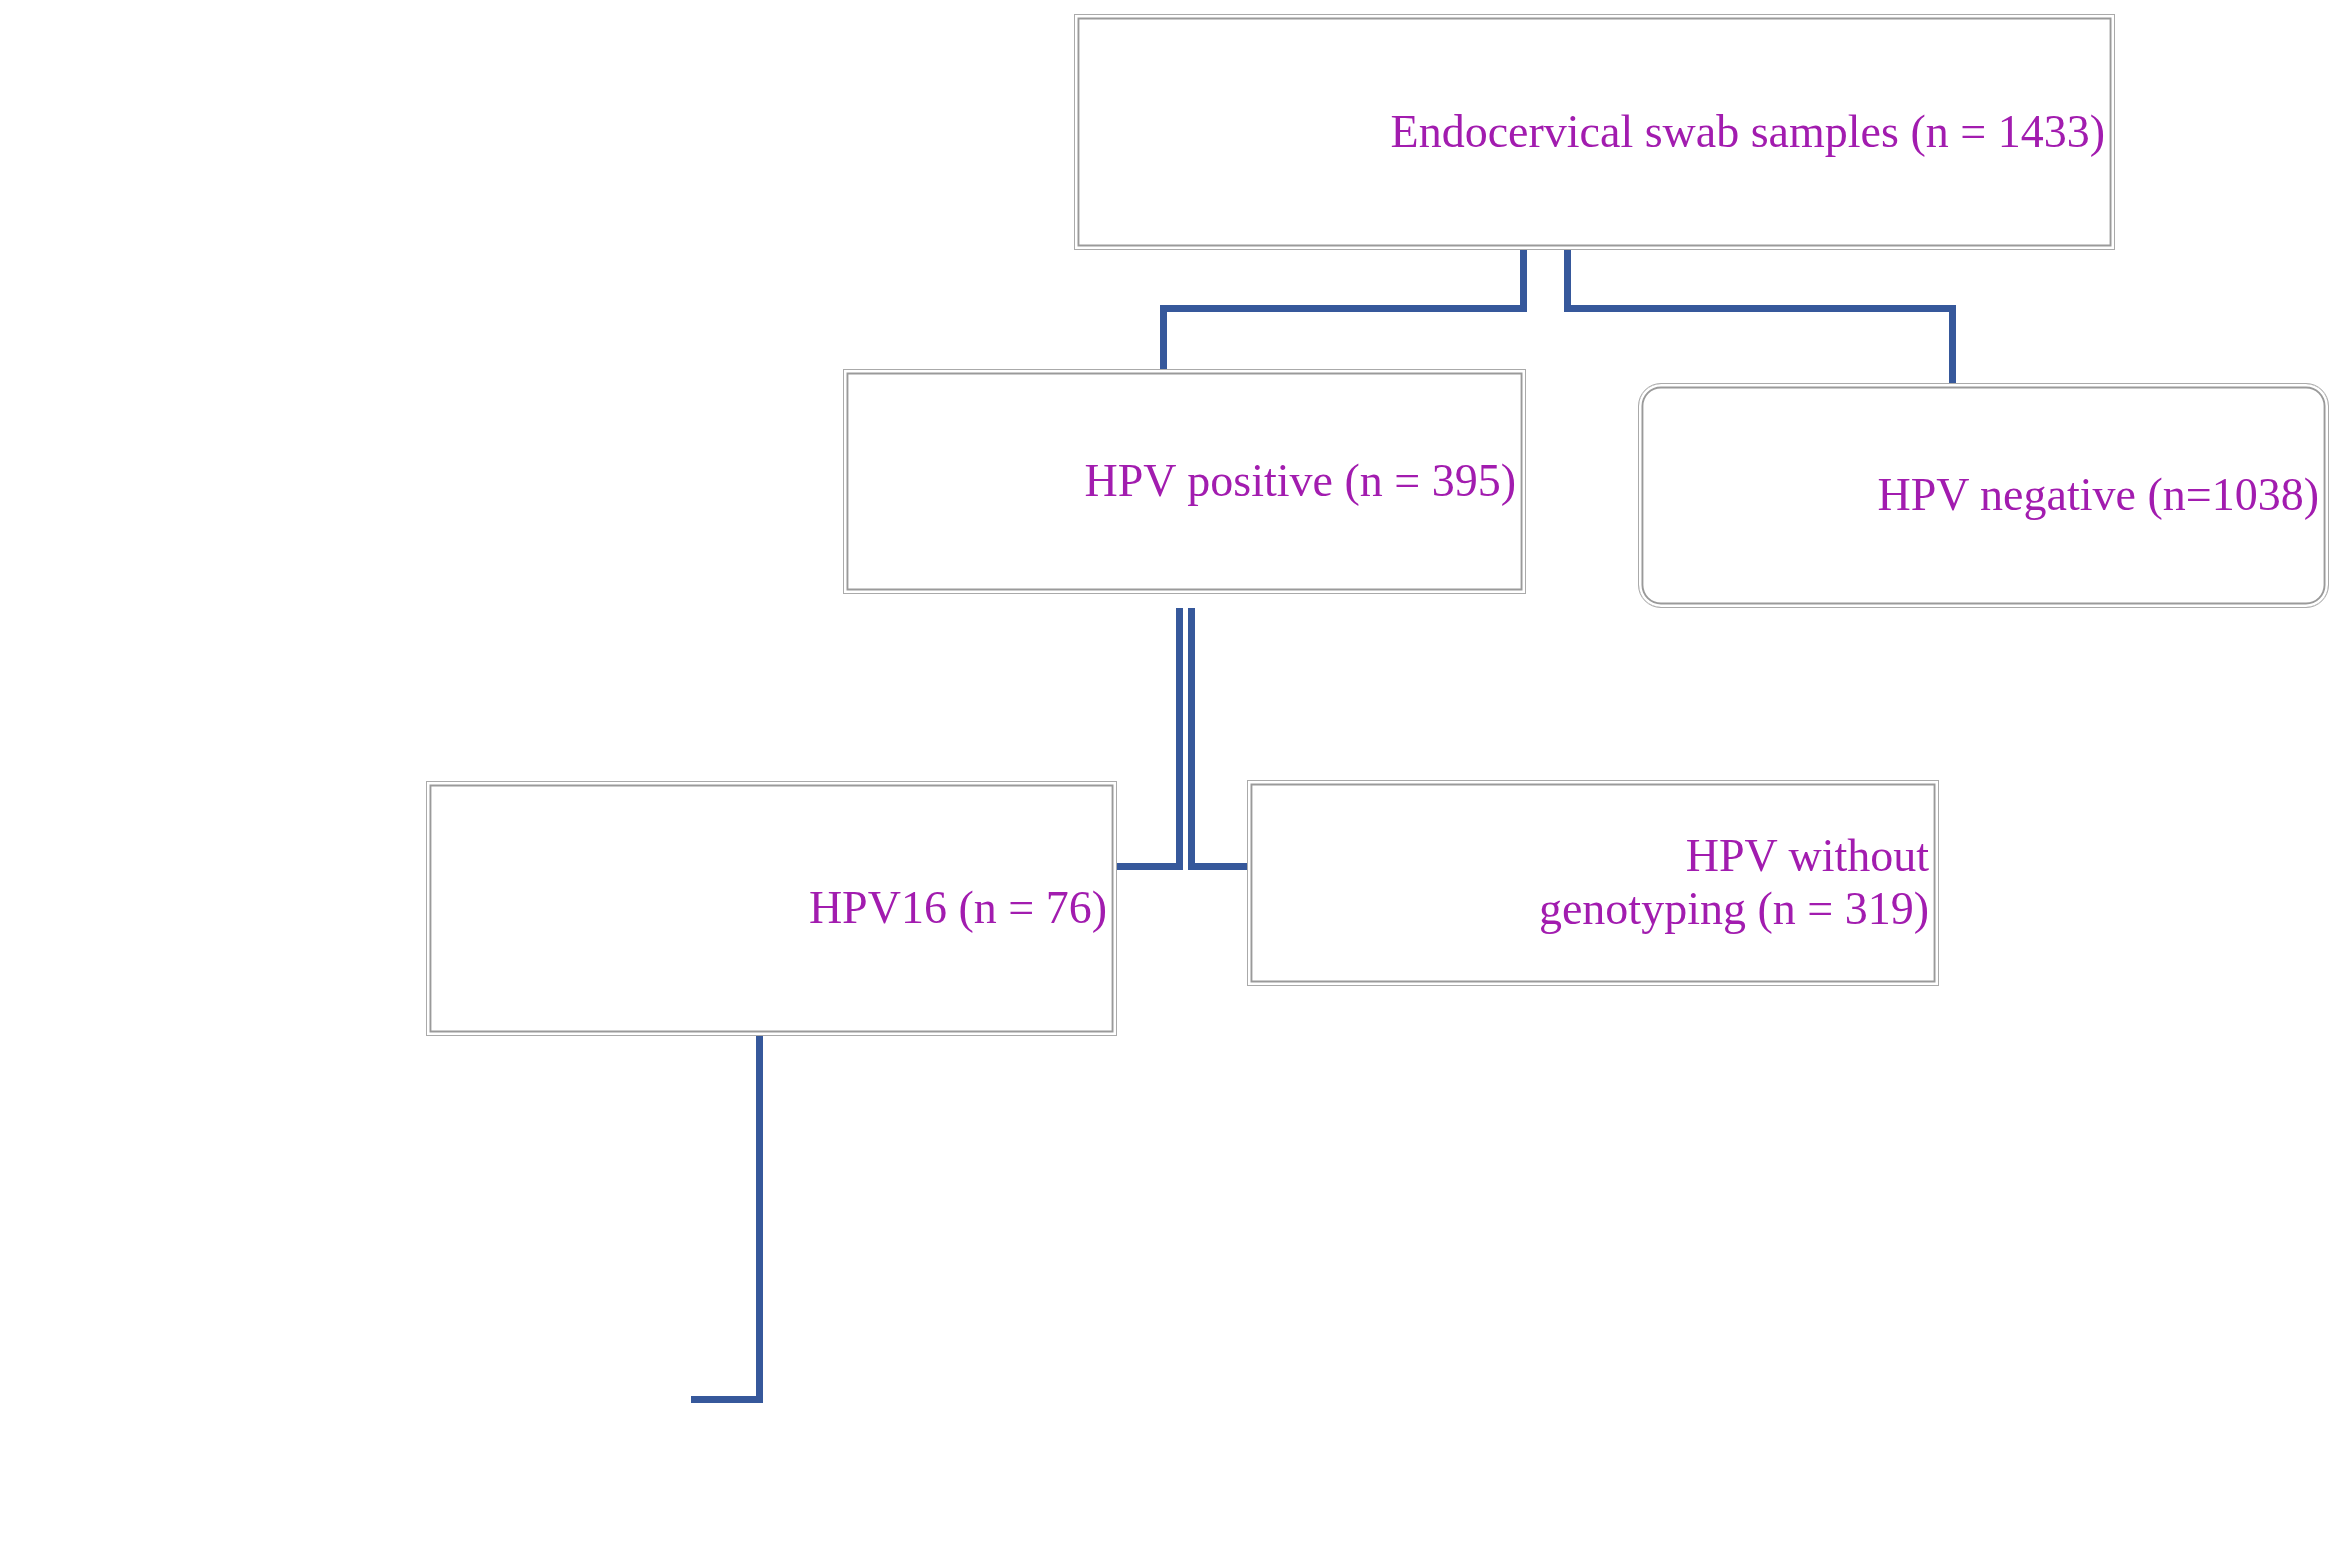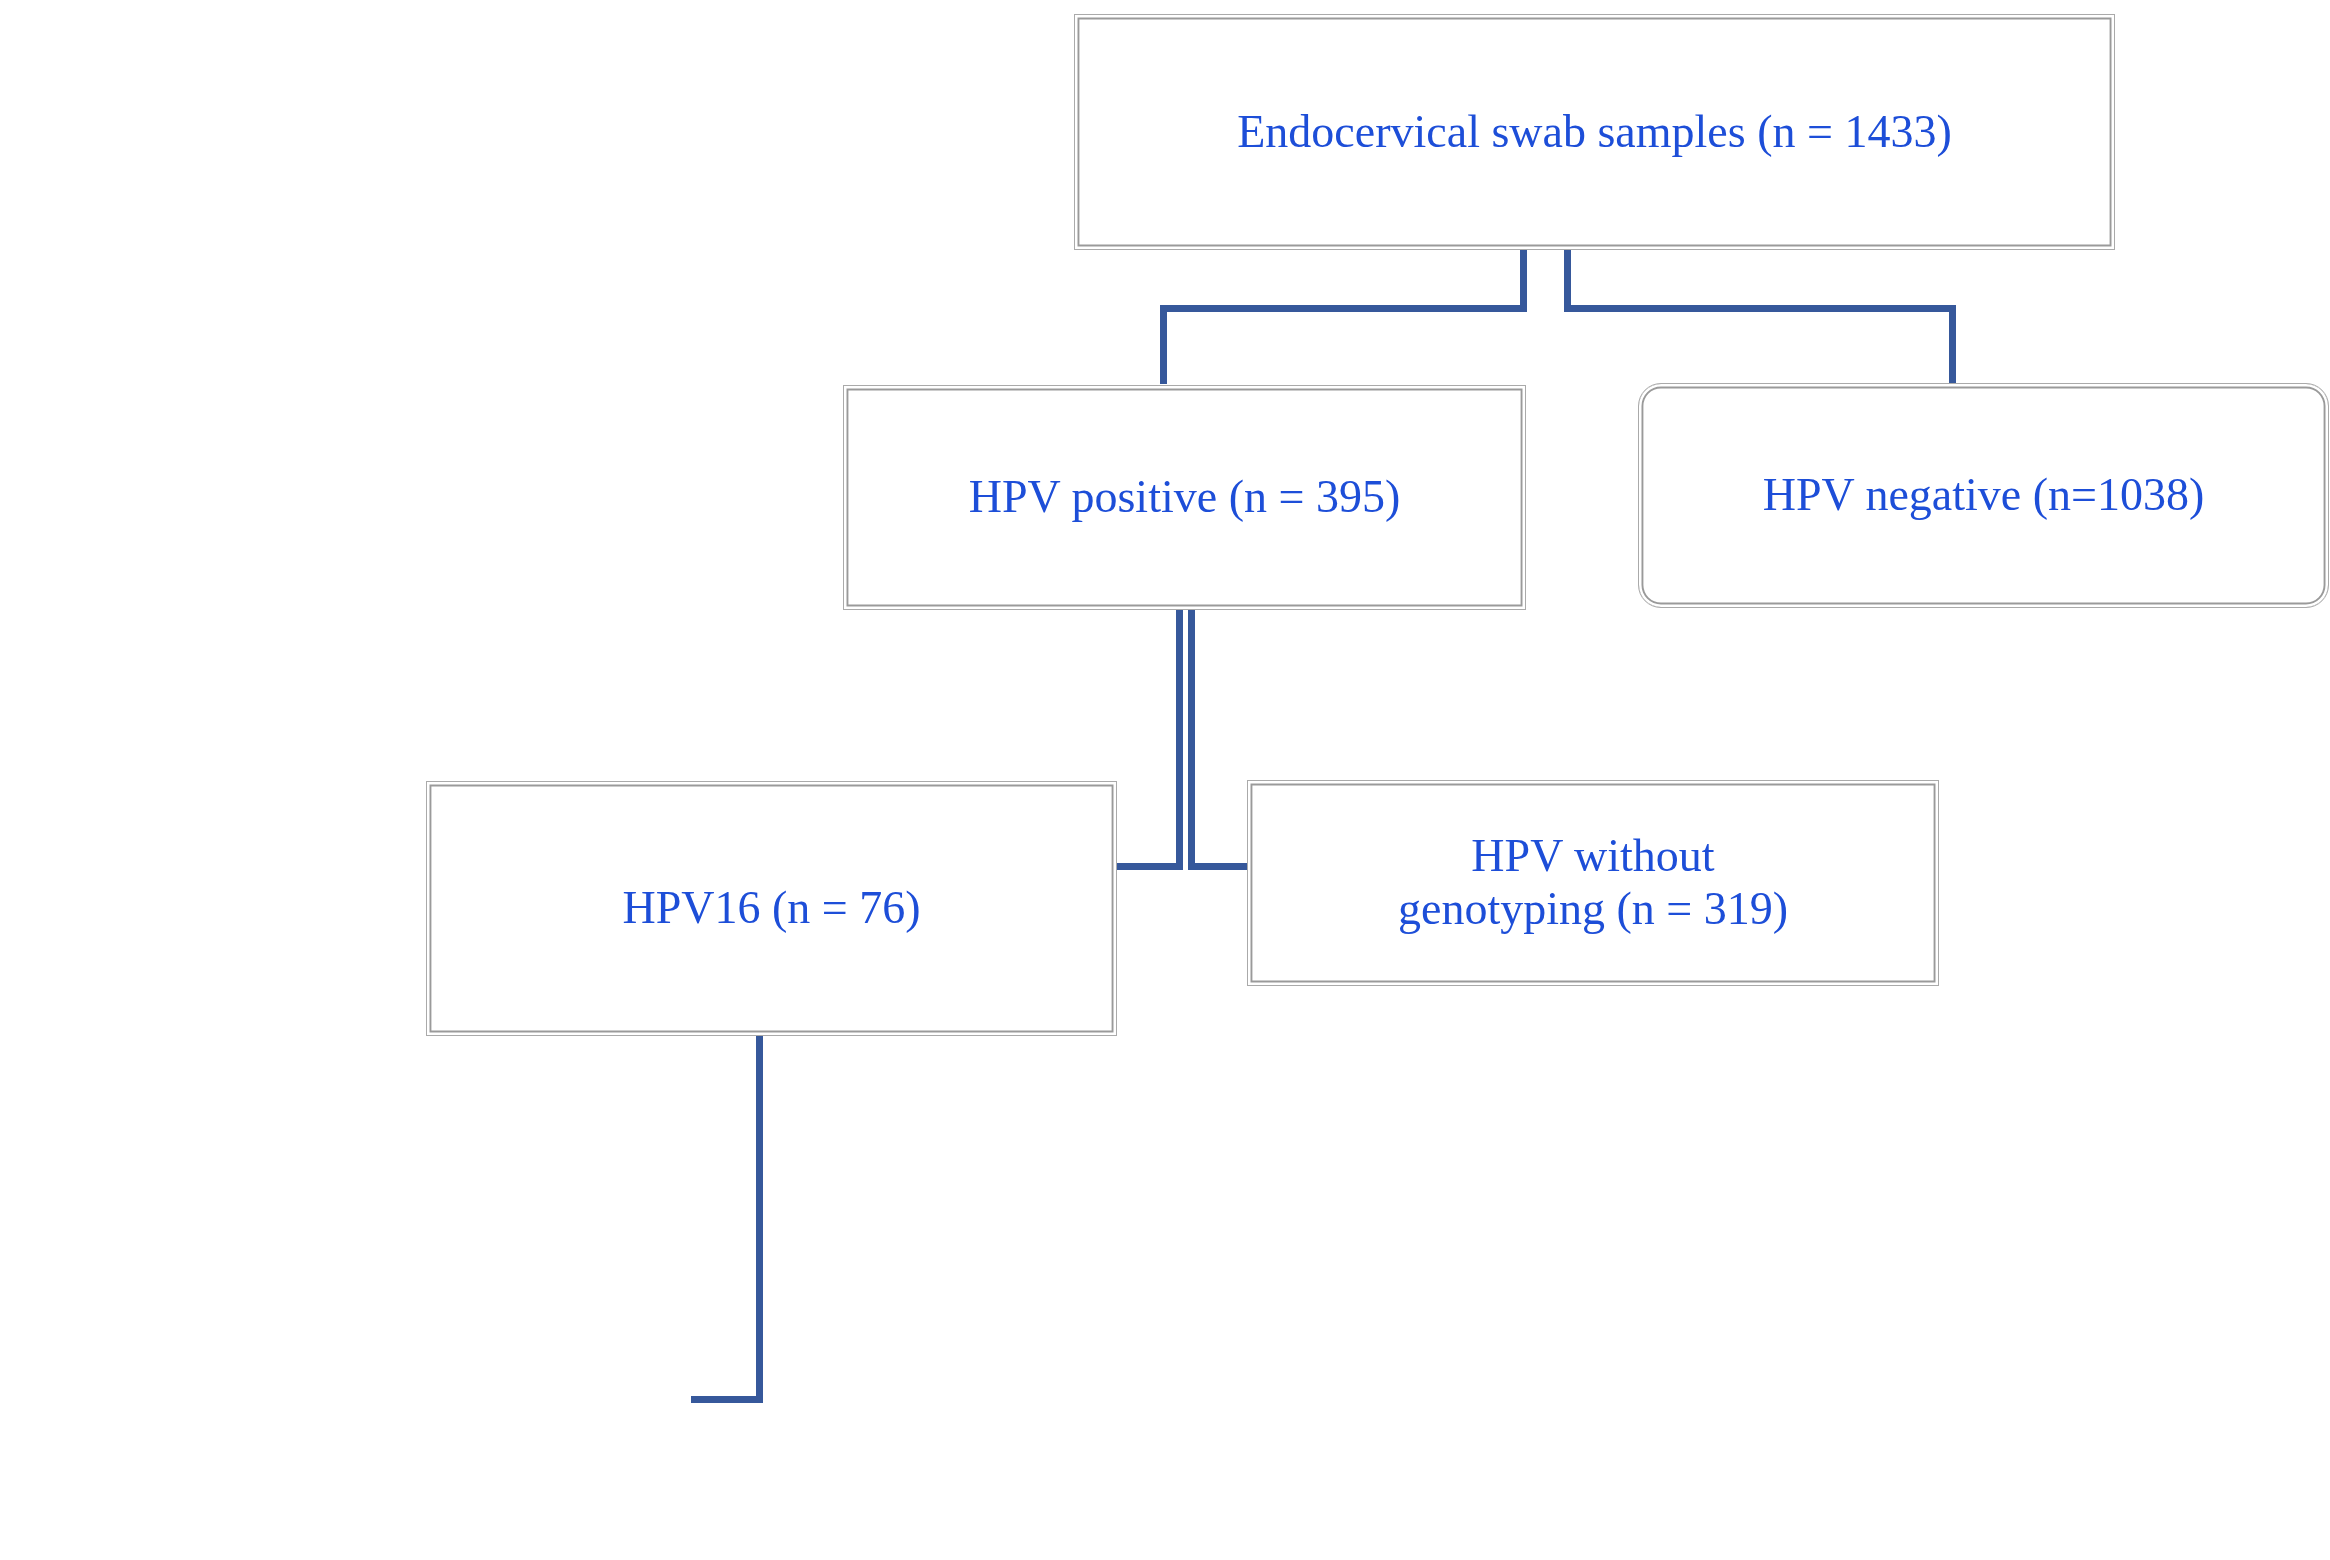--- a/index.html
+++ b/index.html
@@ -30,26 +30,27 @@
       inset 0 0 0 4.4px #9a9a9a;
     display: flex;
     align-items: center;
     justify-content: center;
     text-align: center;
     z-index: 3;
   }
   .node .node-label {
     display: block;
     width: 100%;
-    color: #1d4ed8;
+    color: #a21caf;
     line-height: 1.15;
     letter-spacing: 0px;
     padding: 0 9px;
     box-sizing: border-box;
     white-space: pre-line;
+    text-align: right;
   }
 
   
   .conn {
     position: absolute;
     background: #36589B;
     z-index: 1;
   }
 </style>
 </head>
@@ -71,21 +72,21 @@
   <div class="conn" style="left:1188px; top:608px; width:7px; height:261px;"></div>
   <div class="conn" style="left:1188px; top:863px; width:61px; height:7px;"></div>
 
   <div class="conn" style="left:756px; top:1036px; width:7px; height:366px;"></div>
   <div class="conn" style="left:691px; top:1396px; width:72px; height:7px;"></div>
 
   <div class="node" style="left:1074px; top:14px; width:1041px; height:236px; font-size:46px;">
     <span class="node-label">Endocervical swab samples (n = 1433)</span>
   </div>
 
-  <div class="node" style="left:843px; top:385px; width:683px; height:225px; font-size:46px;">
+  <div class="node" style="left:843px; top:369px; width:683px; height:225px; font-size:46px;">
     <span class="node-label">HPV positive (n = 395)</span>
   </div>
 
   <div class="node" style="left:1638px; top:383px; width:691px; height:225px; font-size:46px;border-radius:23px;">
     <span class="node-label">HPV negative (n=1038)</span>
   </div>
 
   <div class="node" style="left:426px; top:781px; width:691px; height:255px; font-size:46px;">
     <span class="node-label">HPV16 (n = 76)</span>
   </div>

